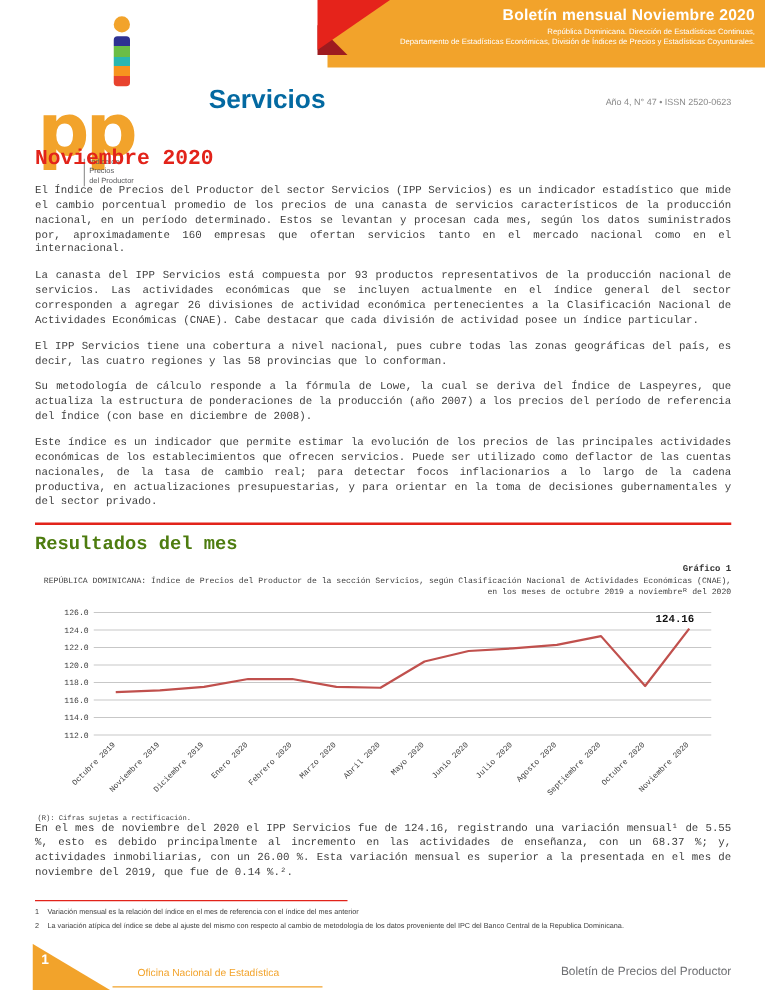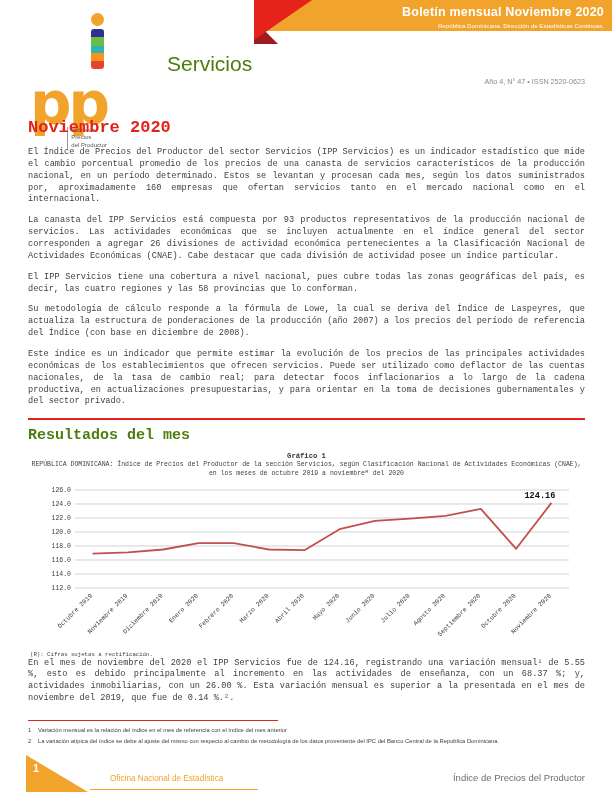--- a/index.html
+++ b/index.html
@@ -3,21 +3,21 @@
 <meta charset="utf-8">
 <style>
   html,body{margin:0;padding:0;background:#888;}
   .page{
     position:relative; width:612px; height:792px; margin:0 auto;
     background:#ffffff; overflow:hidden;
     font-family:"Liberation Sans","DejaVu Sans",sans-serif; color:#3f3f3f;
   }
   
   .banner{
-    position:absolute; left:262px; top:0; right:0; height:31px;
+    position:absolute; left:262px; top:0; right:0; height:54px;
     background:#F2A32B;
   }
   .banner-text{position:absolute; right:8px; top:5px; text-align:right; color:#ffffff;}
   .banner-title{font-size:12.5px; font-weight:bold; letter-spacing:.2px;}
   .banner-sub{font-size:6.2px; line-height:1.35; margin-top:3px;}
   .ribbon{position:absolute; left:244px; top:0; width:72px; height:44px;}
   .issue-line{
     position:absolute; right:27px; top:45px; font-size:7.2px; color:#8a8a8a;margin-top:32px;
   }
   .logo{position:absolute; left:30px; top:13px; display:flex; align-items:flex-end;flex-direction:column;}
@@ -30,31 +30,31 @@
   }
   .logo-pp{
     font-size:58px; font-weight:bold; color:#F2A32B; line-height:.78;
     letter-spacing:-3px; margin-bottom:0px; font-family:"DejaVu Sans",sans-serif;
   }
   .logo-tagline{
     border-left:1px solid #9b9b9b; padding-left:3px; margin-left:5px; margin-bottom:15px;
     font-size:6px; line-height:1.2; color:#58595B;
   }
   .section-title{
-    position:absolute; left:167px; top:52px; font-size:21px; font-weight:normal; color:#4d7c0f;
+    position:absolute; left:167px; top:68px; font-size:21px; font-weight:bold; color:#0369a1;
   }
   
   .content{position:absolute; left:28px; right:27px; top:118px;font-family:Liberation Mono, monospace;}
   .h1{font-size:17px; font-weight:bold; color:#E2231A; margin:0 0 10px 0;}
   .content p.body{
     font-size:8.6px; line-height:1.38; text-align:justify; margin:0 0 9px 0; color:#3f3f3f;
   }
   .divider{border:none; border-top:2.5px solid #E2231A; margin:10px 0 7px 0;}
   .h2{font-size:15px; font-weight:bold; color:#4d7c0f; margin:0 0 8px 0;}
-  .chart-head{text-align:center; margin-top:2px;}
+  .chart-head{text-align:right; margin-top:2px;}
   .chart-title{font-size:7.2px; font-weight:bold; color:#333;}
   .chart-sub{font-size:6.5px; color:#3f3f3f; line-height:1.4;}
   .chart-wrap{margin-top:3px; text-align:center;}
   svg.chart{overflow:visible;}
   .ytick{font-size:6.5px; fill:#404040;}
   .xtick{font-size:6.4px; fill:#404040;}
   .pt-label{font-size:8.6px; font-weight:bold; fill:#111;}
   .chart-note{font-size:5.7px; color:#3f3f3f; margin:6px 0 0 2px;}
   .results-p{margin-top:8px;}
   
@@ -172,15 +172,15 @@
       <span>La variación atípica del índice se debe al ajuste del mismo con respecto al cambio de metodología de los datos proveniente del IPC del Banco Central de la Republica Dominicana.</span>
     </div>
   </div>
 
   <svg class="footer-tri" viewBox="0 0 62 37">
     <polygon points="0,0 0,37 62,37" fill="#F2A32B"></polygon>
   </svg>
   <div class="page-num">1</div>
   <div class="footer-left">Oficina Nacional de Estadística</div>
   <div class="footer-underline"></div>
-  <div class="footer-right">Índice de Precios del Productor</div>
+  <div class="footer-right">Boletín de Precios del Productor</div>
 
 </div>
 
 </body></html>

